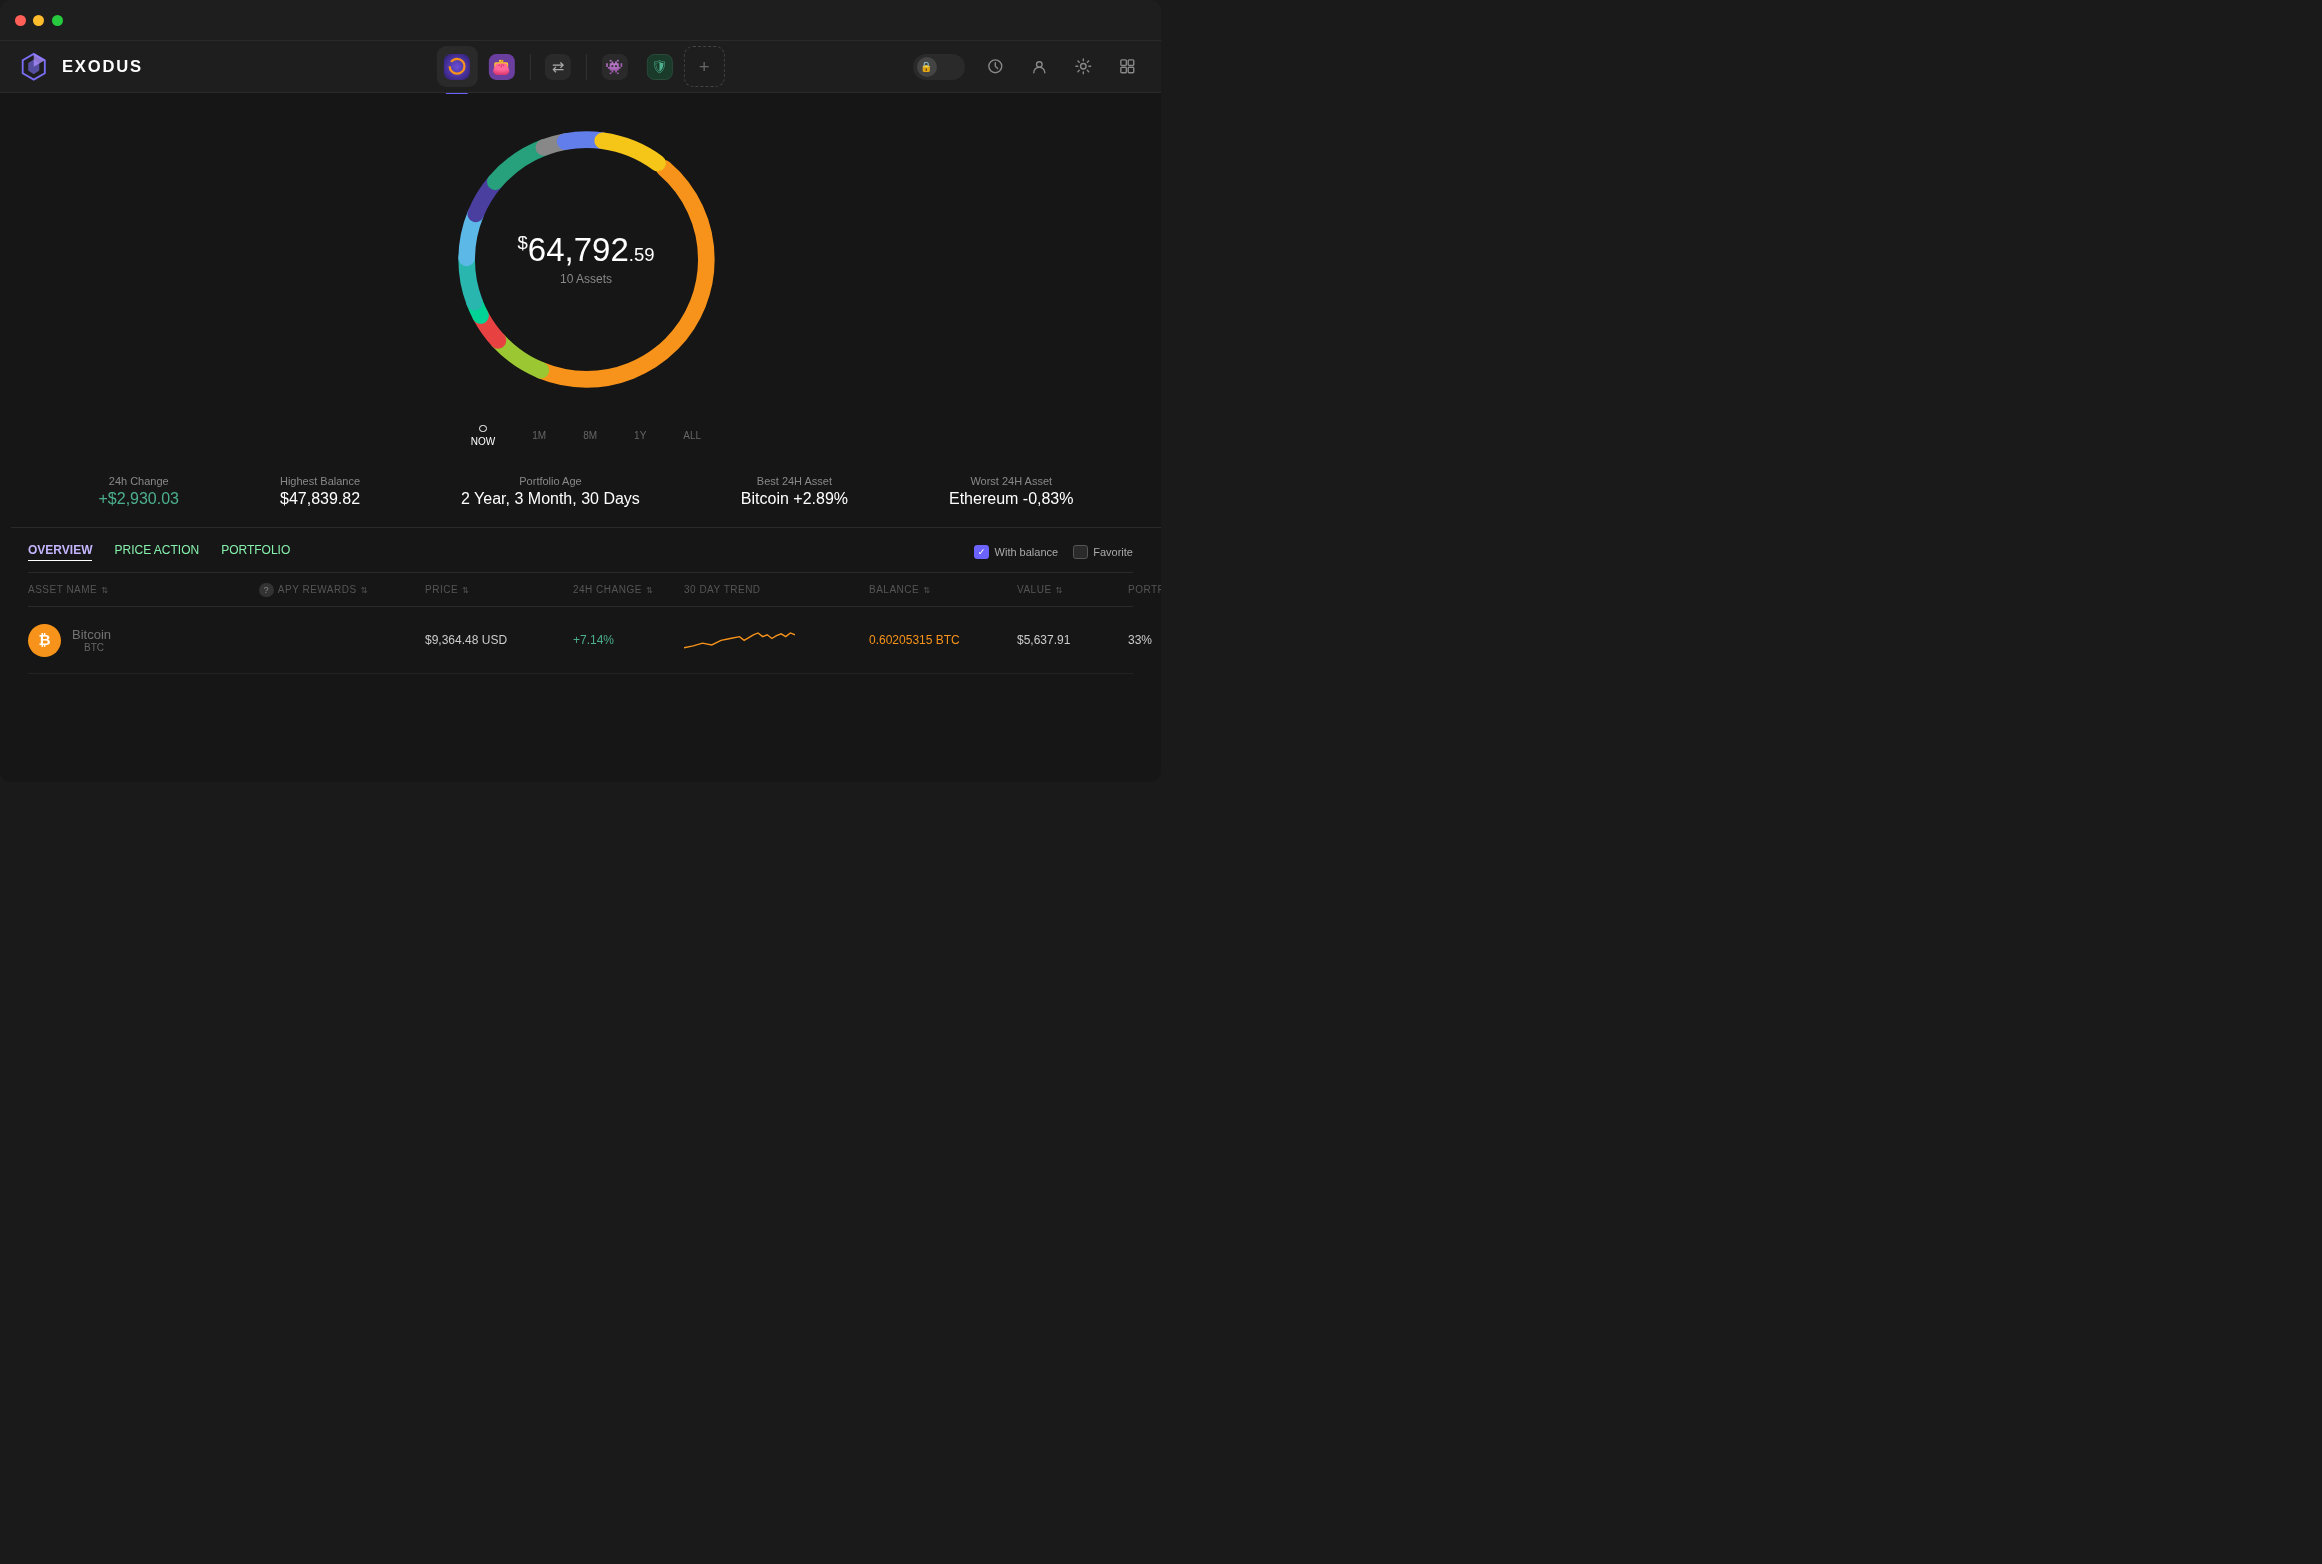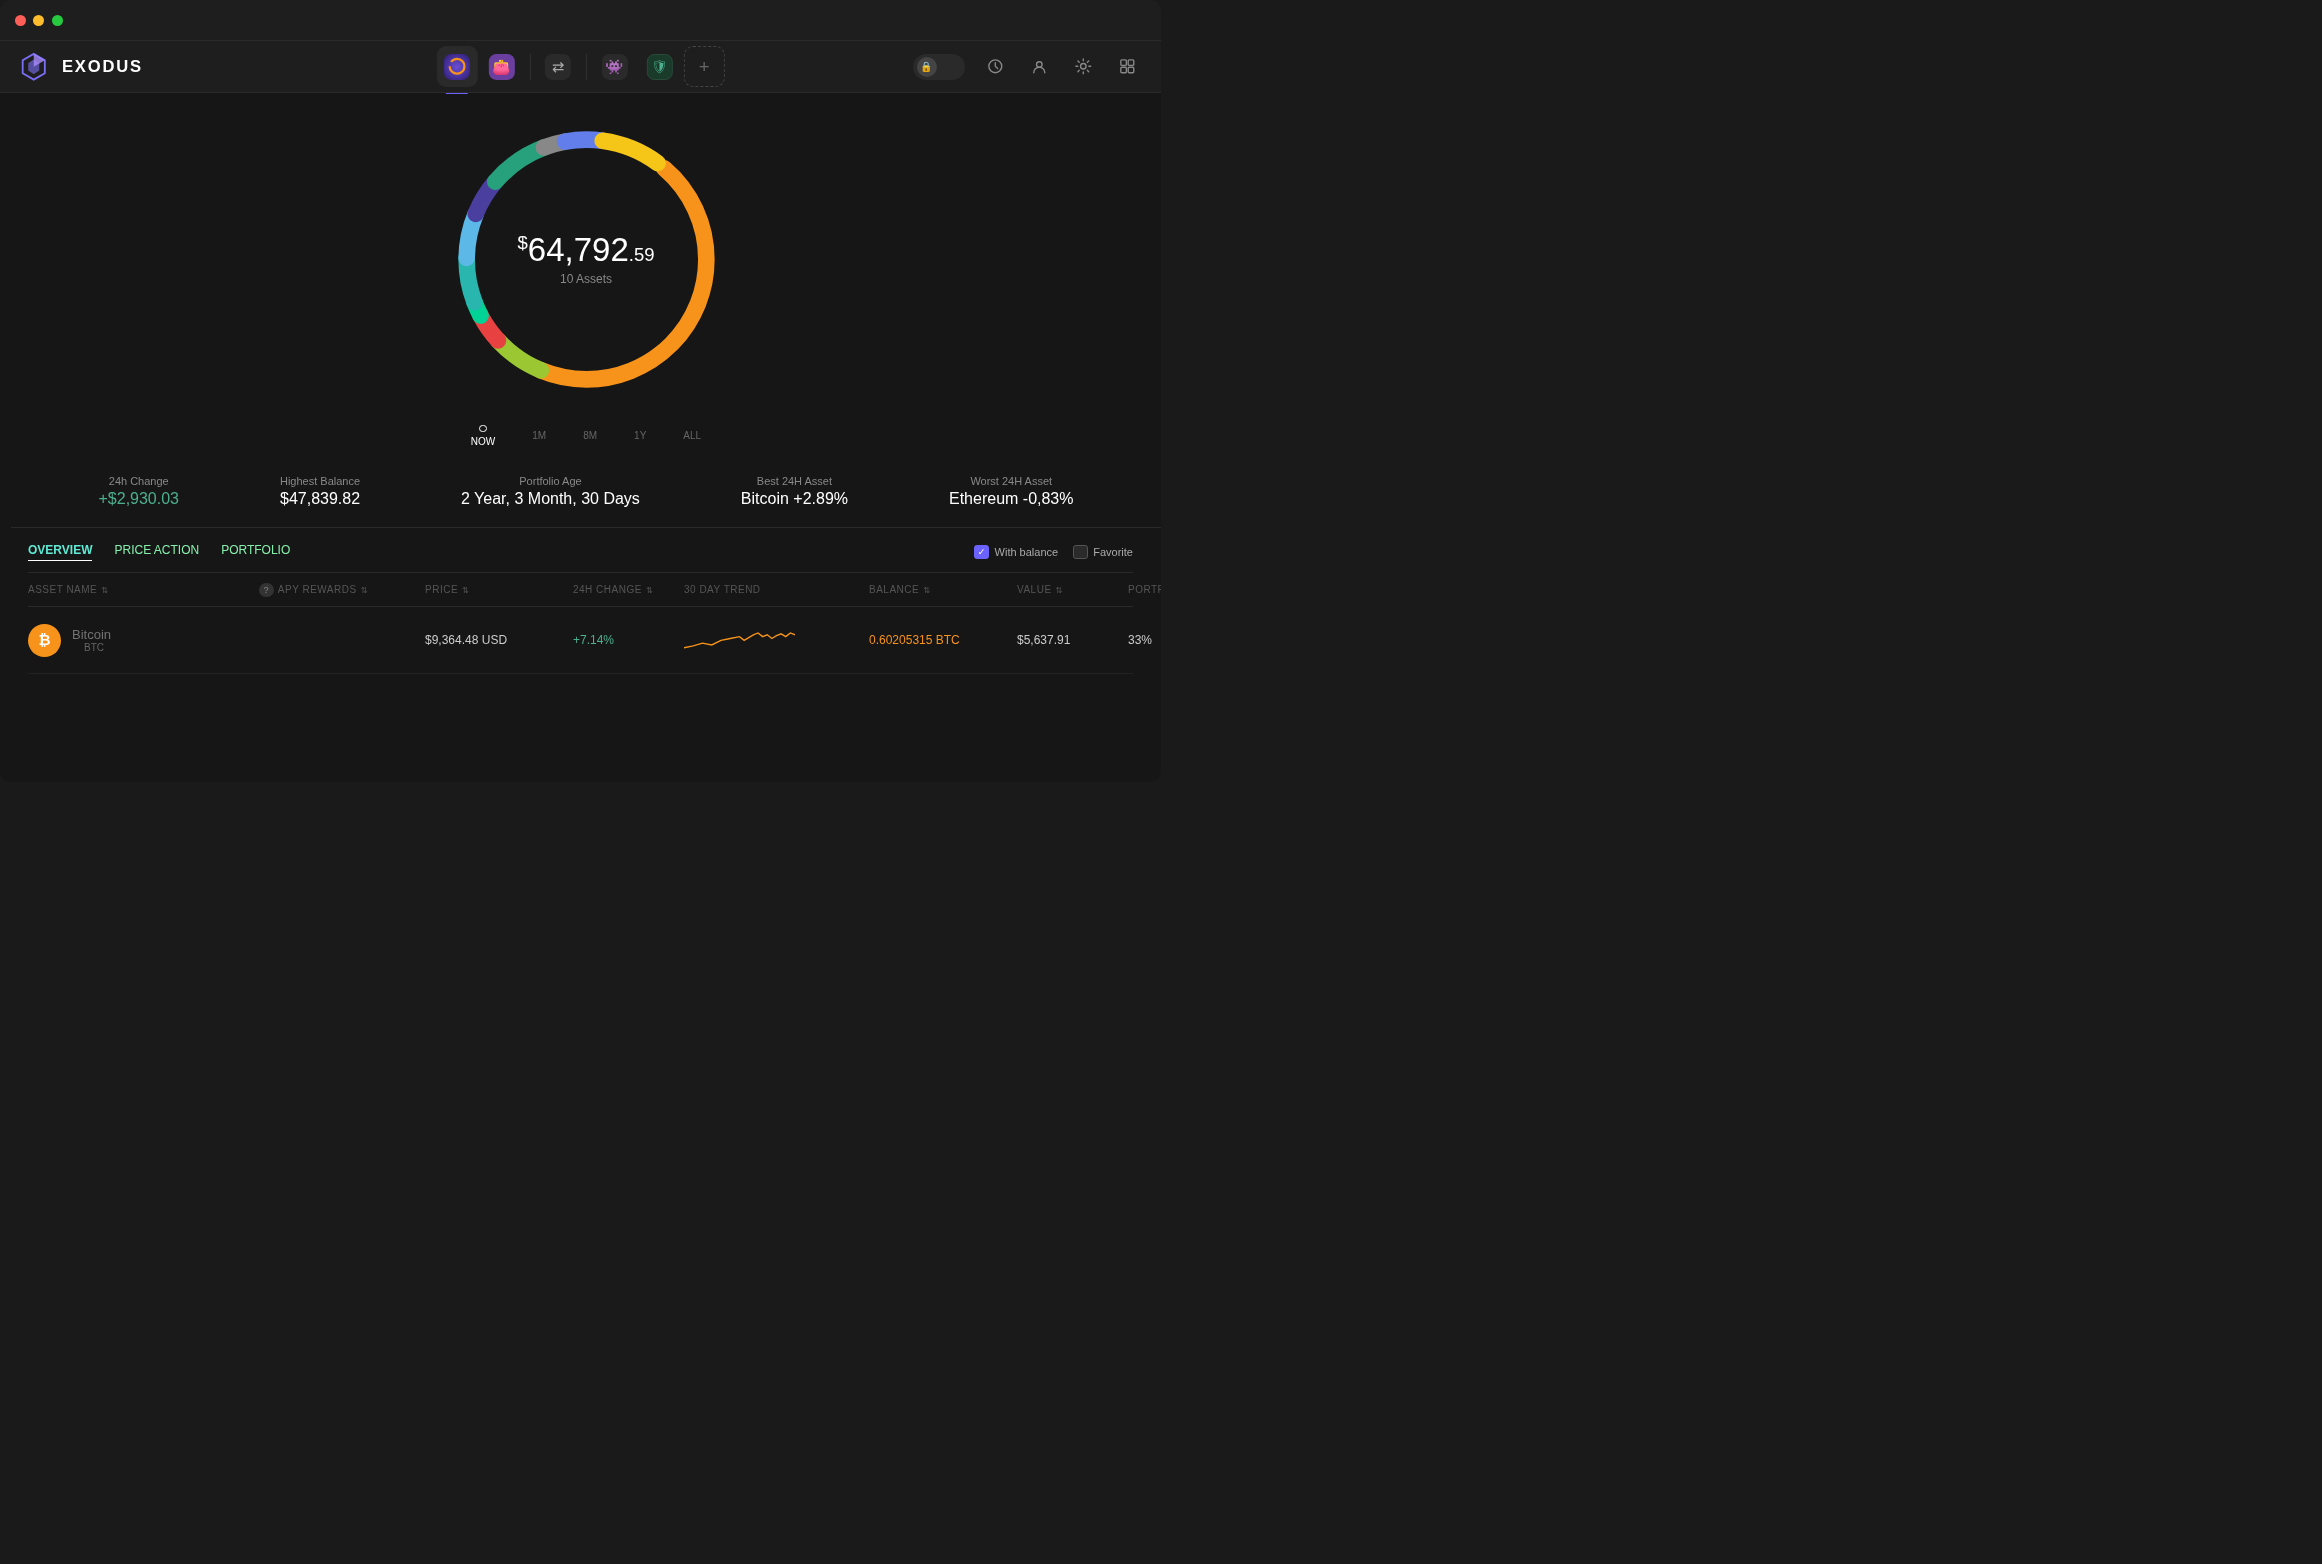--- a/index.html
+++ b/index.html
@@ -282,21 +282,21 @@
       border-bottom: 0.9px solid #2a2a2a;
     }
     .table-tab {
       font-size: 12px;
       color: #86efac;
       cursor: pointer;
       margin-right: 22px;
       padding-bottom: 3.7px;
     }
     .table-tab.active {
-      color: #5eead4;
+      color: #c4b5fd;
       font-weight: 600;
       border-bottom: 1.8px solid #fff;
     }
     .table-filters {
       margin-left: auto;
       display: flex;
       align-items: center;
       gap: 14.8px;
     }
     .filter-item {

